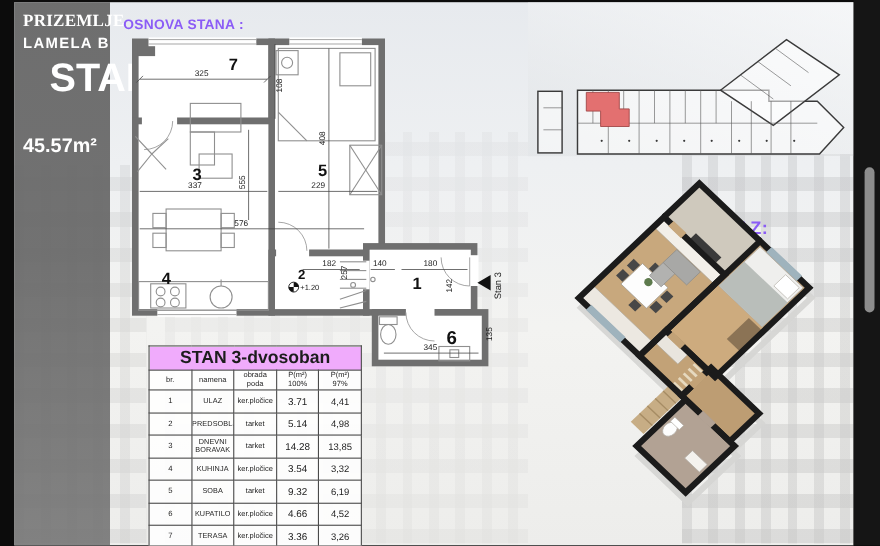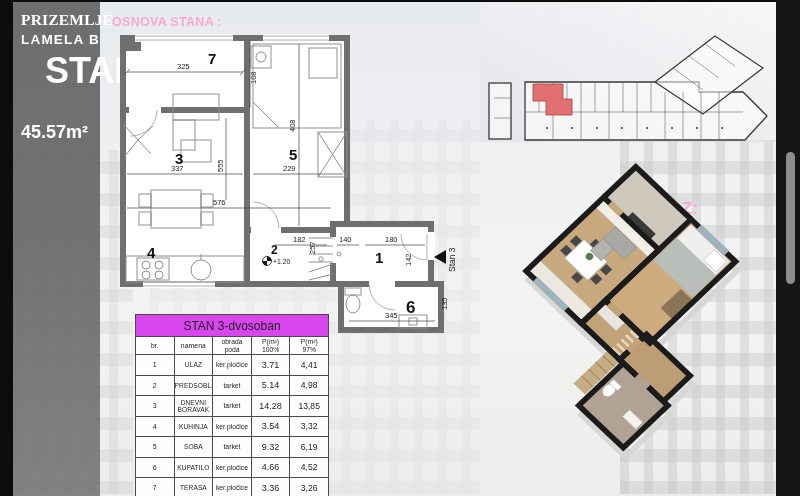--- a/index.html
+++ b/index.html
@@ -14,31 +14,31 @@
       repeating-linear-gradient(0deg, rgba(110,110,112,.45) 0 13px, transparent 13px 32px),
       repeating-linear-gradient(90deg, rgba(110,110,112,.45) 0 9px, transparent 9px 24px);}
   .sidebar{position:absolute;left:13px;top:2px;width:87px;height:494px;
     background:linear-gradient(180deg,rgba(106,106,106,.97) 0%,rgba(104,104,104,.93) 45%,rgba(116,116,116,.88) 100%);}
   .sidebar .txt{position:absolute;left:8px;color:#fff;font-weight:bold;white-space:nowrap;}
   .t-prizemlje{top:9px;font-size:15.5px;letter-spacing:.2px;font-family:Liberation Serif, serif;}
   .t-lamela{top:30px;font-size:13.5px;color:#c23b3b;letter-spacing:1.2px;}
   .t-stan{top:48px;font-size:36px;margin-left:24px;}
   .t-br{top:87px;font-size:28px;}
   .t-area{top:120px;font-size:18px;text-align:right;}
-  .hdr{position:absolute;color:#f9a8d4;font-weight:bold;white-space:nowrap;}
+  .hdr{position:absolute;color:#8b5cf6;font-weight:bold;white-space:nowrap;}
   .hdr-osnova{left:112px;top:15px;font-size:12.5px;letter-spacing:.3px;}
   .hdr-pozicija{left:493px;top:35px;font-size:11.5px;letter-spacing:.2px;}
   .hdr-3d{left:601px;top:199px;font-size:16.5px;letter-spacing:.5px;}
   svg{position:absolute;overflow:visible;}
   
   .room-table{position:absolute;left:135px;top:314px;width:194px;border-collapse:collapse;
     table-layout:fixed;background:rgba(255,255,255,.88);font-family:"Liberation Sans",sans-serif;}
   .room-table td,.room-table th{border:1px solid #4a4a4a;text-align:center;vertical-align:middle;
     color:#1d1d1d;padding:0;overflow:hidden;}
-  .tbl-title{background:#d946ef;font-size:12px;font-weight:normal;height:21px;color:#242424;}
+  .tbl-title{background:#f0abfc;font-size:16px;font-weight:bold;height:21px;color:#242424;}
   .tbl-colhead td{font-size:6.8px;height:17px;line-height:1.05;}
   .tbl-row td{height:19.5px;}
   .c-br{width:17px;font-size:7px;}
   .c-nam{width:76px;font-size:6.6px;letter-spacing:.1px;}
   .c-obr{width:42px;font-size:6.8px;}
   .c-p1{width:31px;font-size:9px;}
   .c-p2{width:28px;font-size:8.6px;}
   
   .vbar{position:absolute;left:776px;top:0;width:24px;height:496px;background:#151515;}
   .vthumb{position:absolute;left:786px;top:152px;width:9px;height:132px;border-radius:5px;background:#8d8d8d;}

